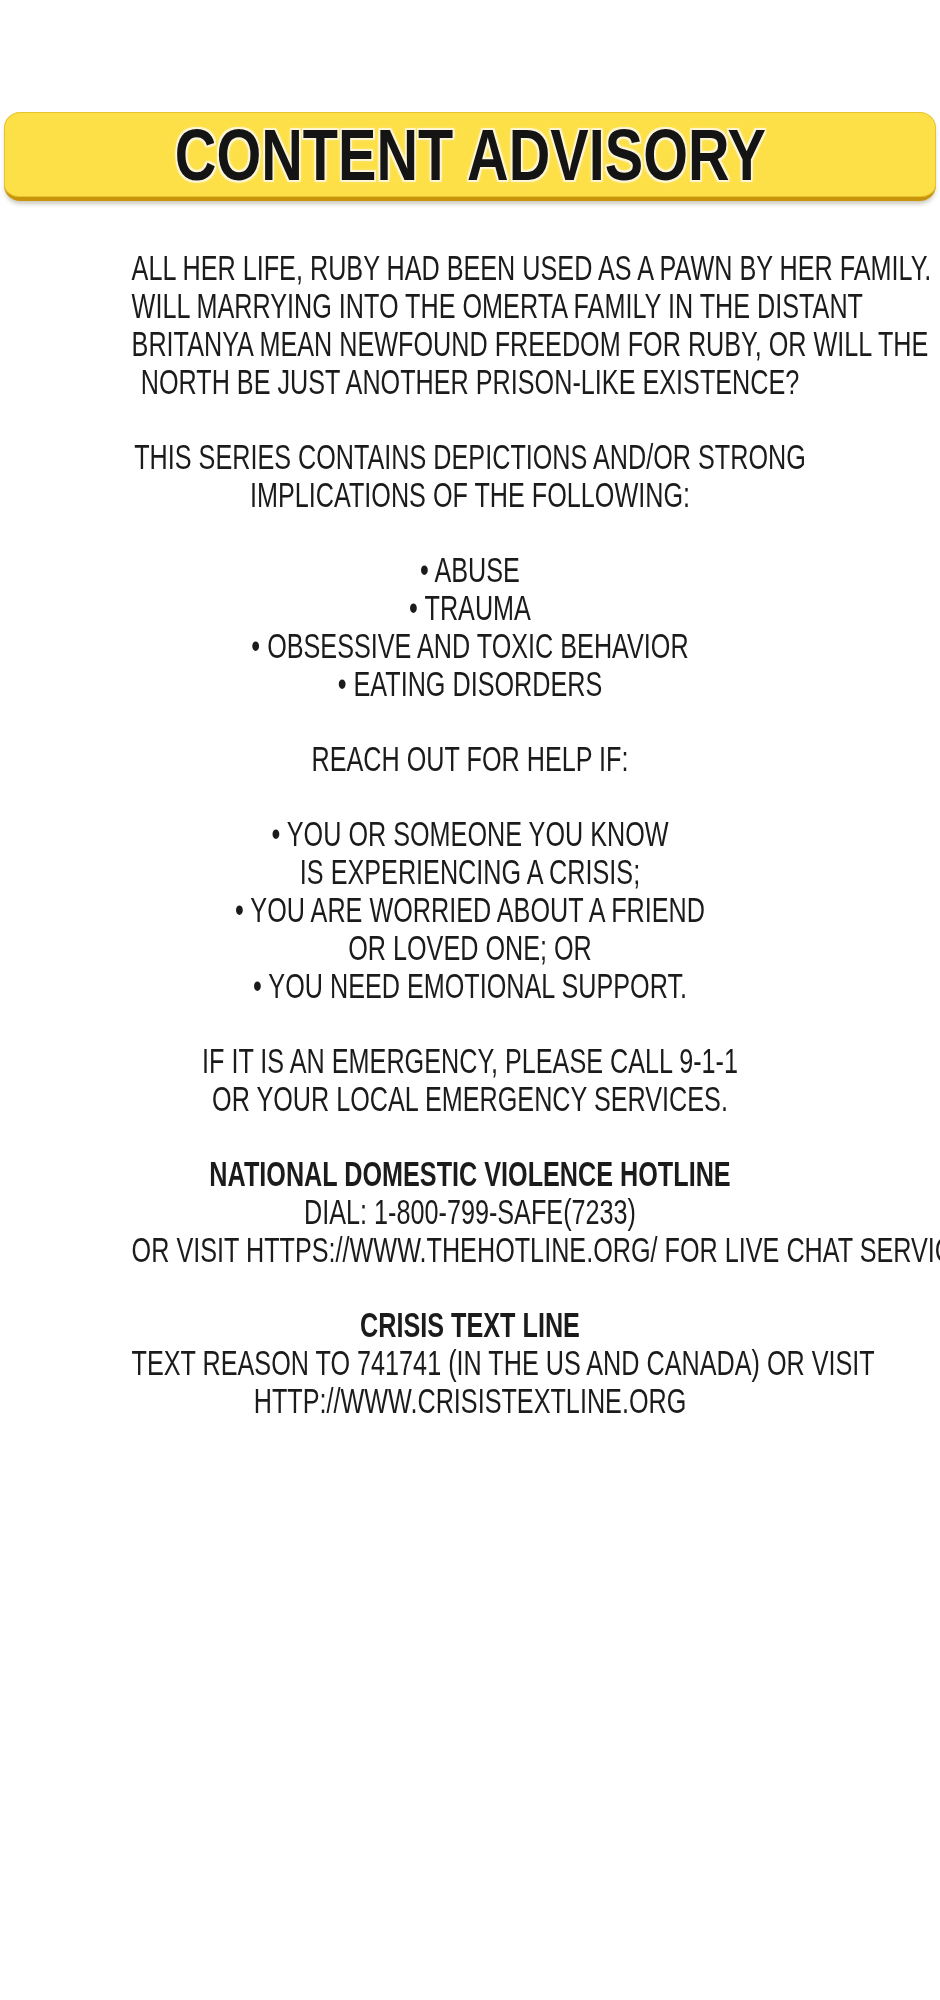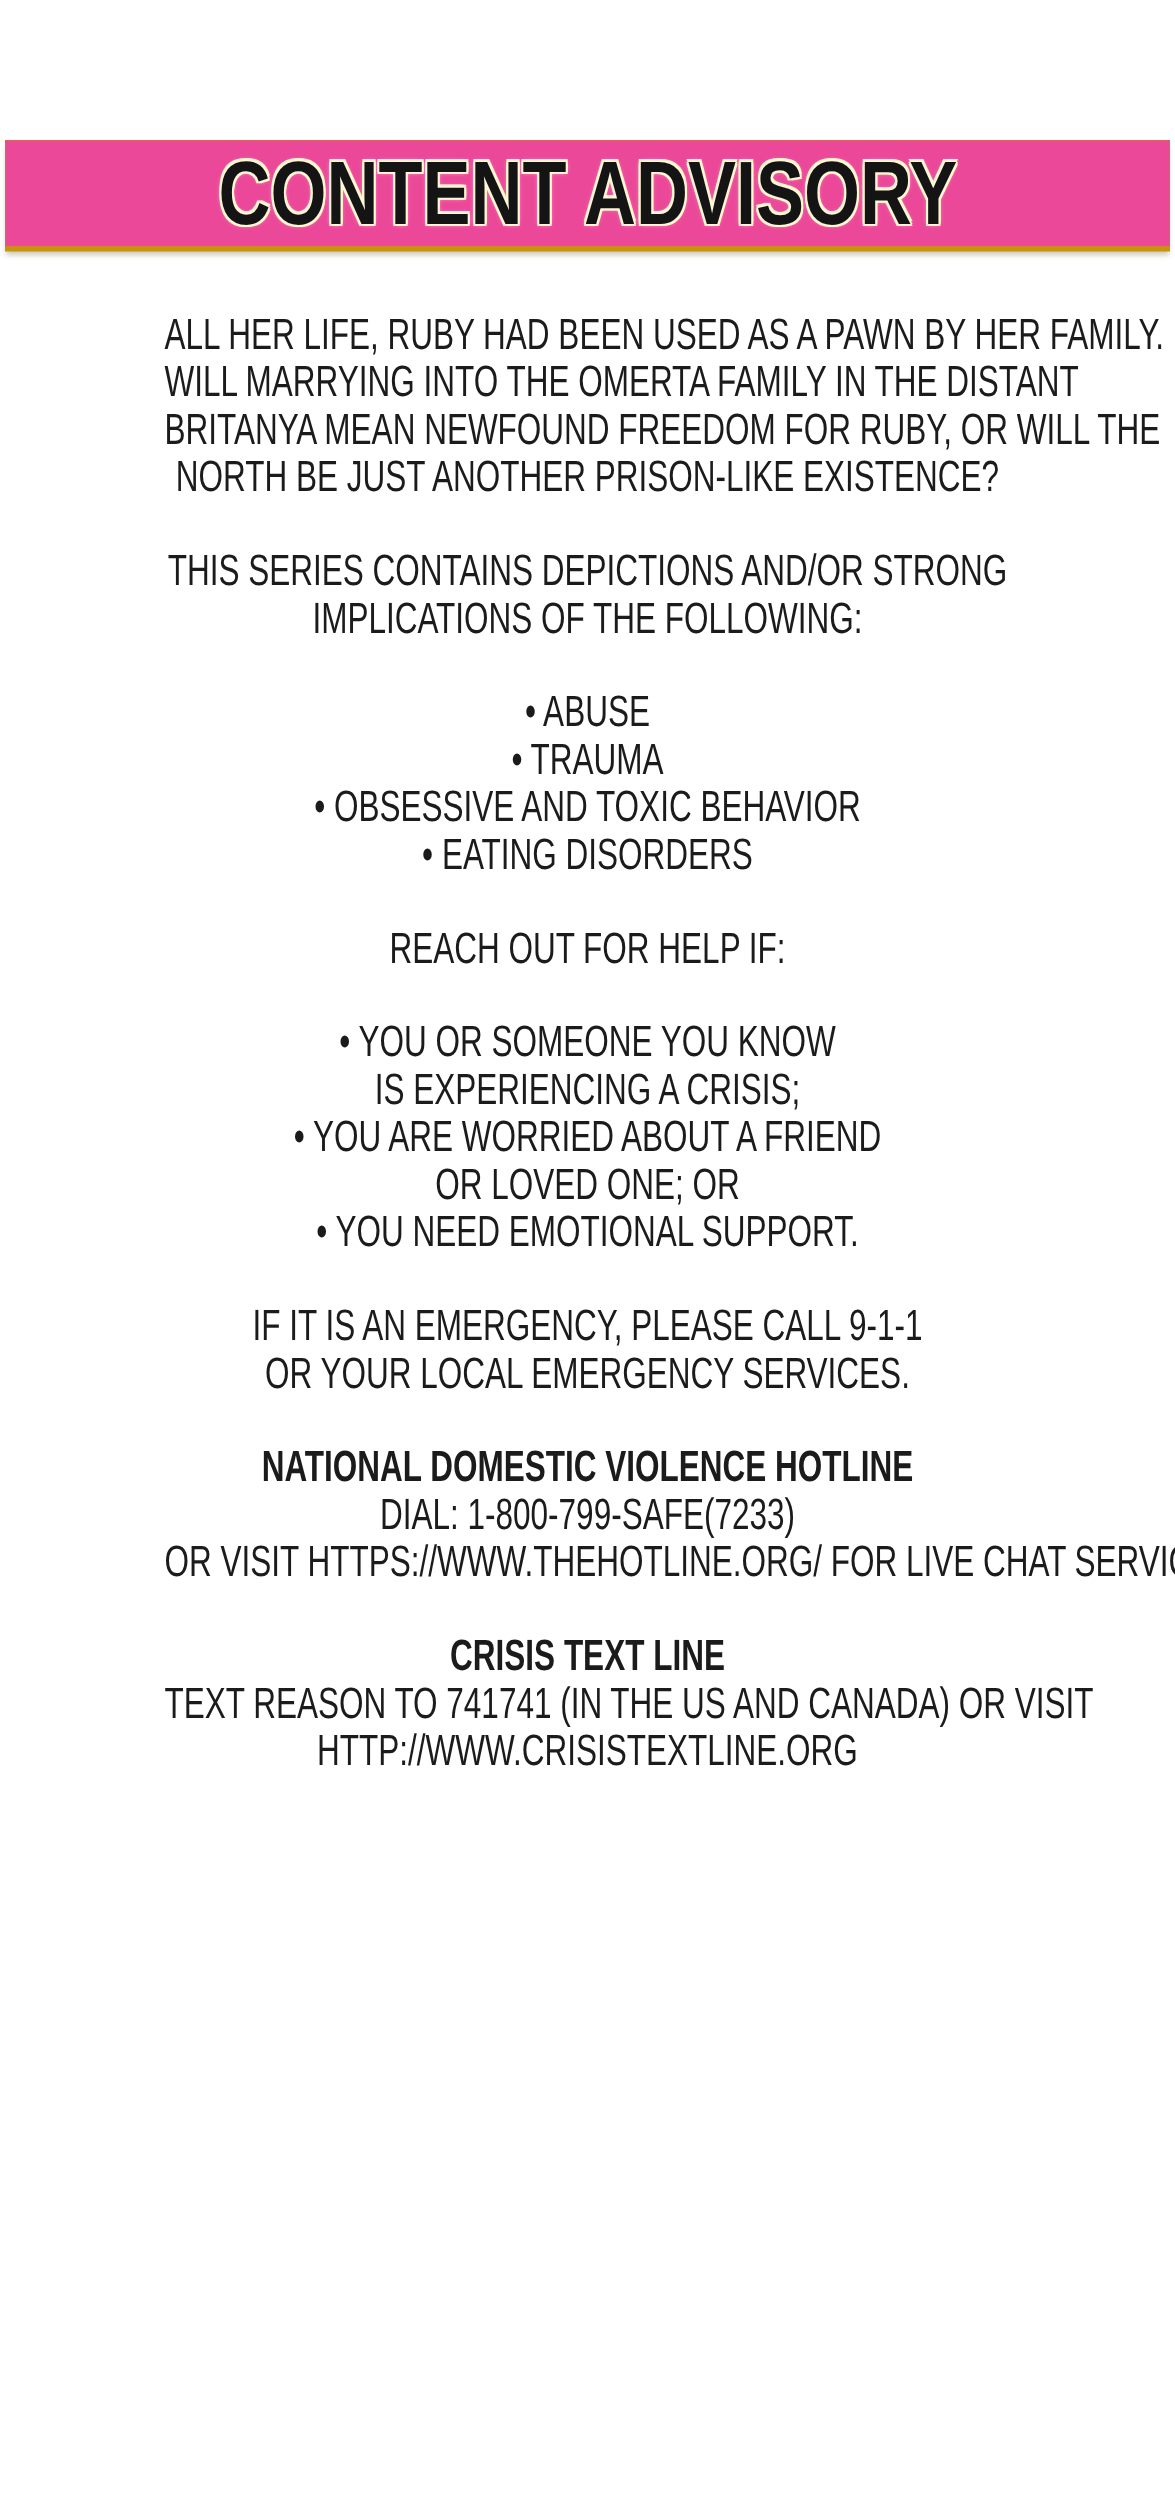--- a/index.html
+++ b/index.html
@@ -52,21 +52,21 @@
   }
   .block { margin: 0 0 37px 0; }
   .block:last-child { margin-bottom: 0; }
   .line { white-space: nowrap; }
   .line.bold { font-weight: bold; }
 </style>
 </head>
 <body style="background-color: rgb(255, 255, 255);">
 
 <div class="page">
-  <div class="banner" style="background-color: #ec4899; border-bottom-color: rgb(200, 149, 10);">
+  <div class="banner" style="background-color: #fde047; border-bottom-color: rgb(200, 149, 10); border-radius: 16px;">
     <span class="banner-title" style="color: rgb(20, 20, 20);">CONTENT ADVISORY</span>
   </div>
   <main class="advisory-body" style="color: rgb(27, 27, 27);">
       <div class="block">
         <div class="line">ALL HER LIFE, RUBY HAD BEEN USED AS A PAWN BY HER FAMILY.</div>
         <div class="line">WILL MARRYING INTO THE OMERTA FAMILY IN THE DISTANT</div>
         <div class="line">BRITANYA MEAN NEWFOUND FREEDOM FOR RUBY, OR WILL THE</div>
         <div class="line">NORTH BE JUST ANOTHER PRISON-LIKE EXISTENCE?</div>
       </div>
       <div class="block">

